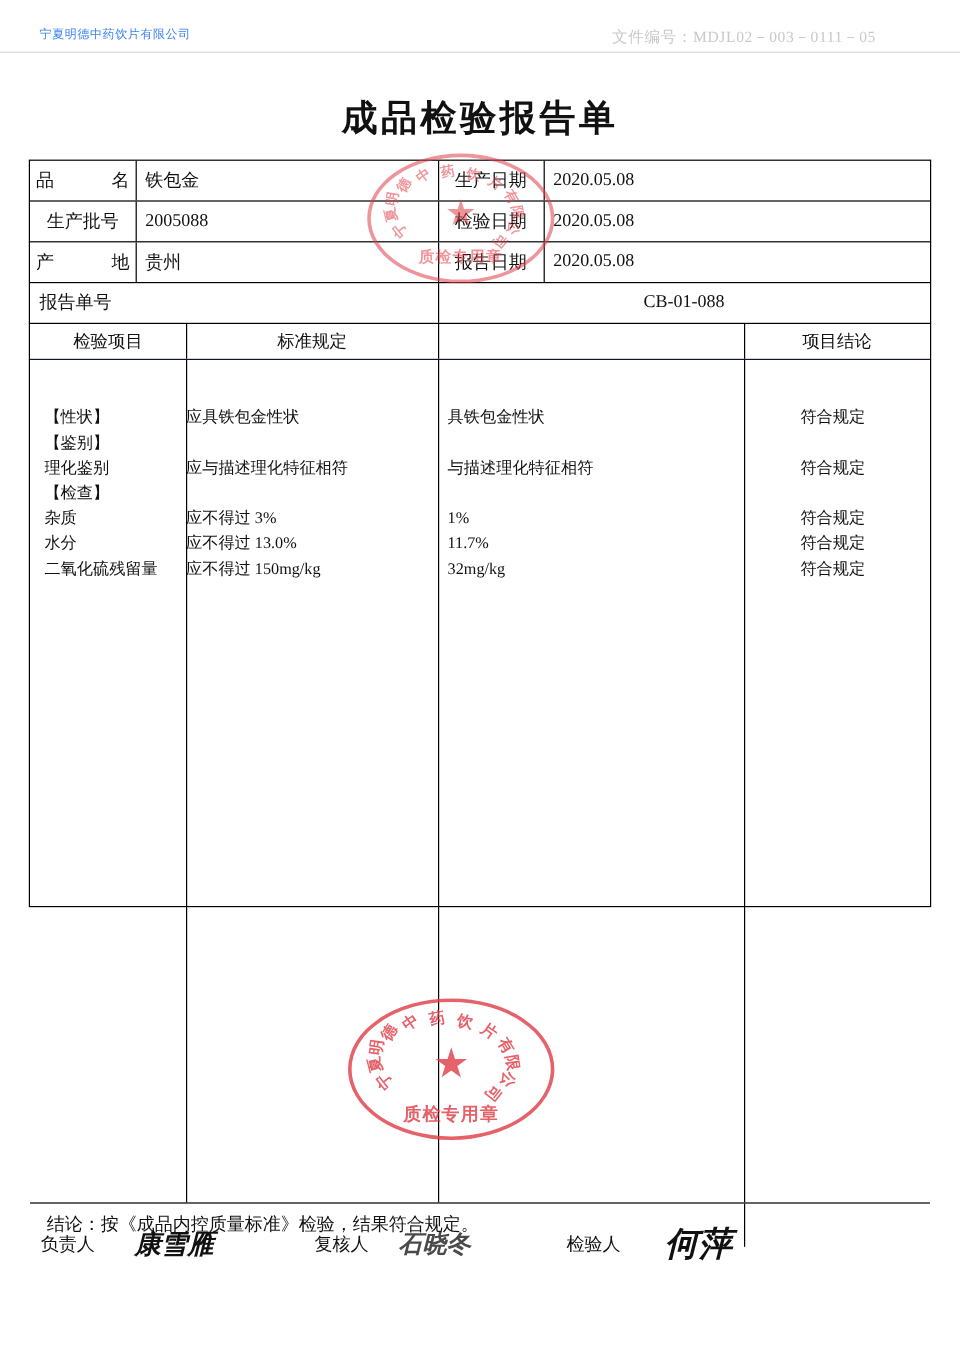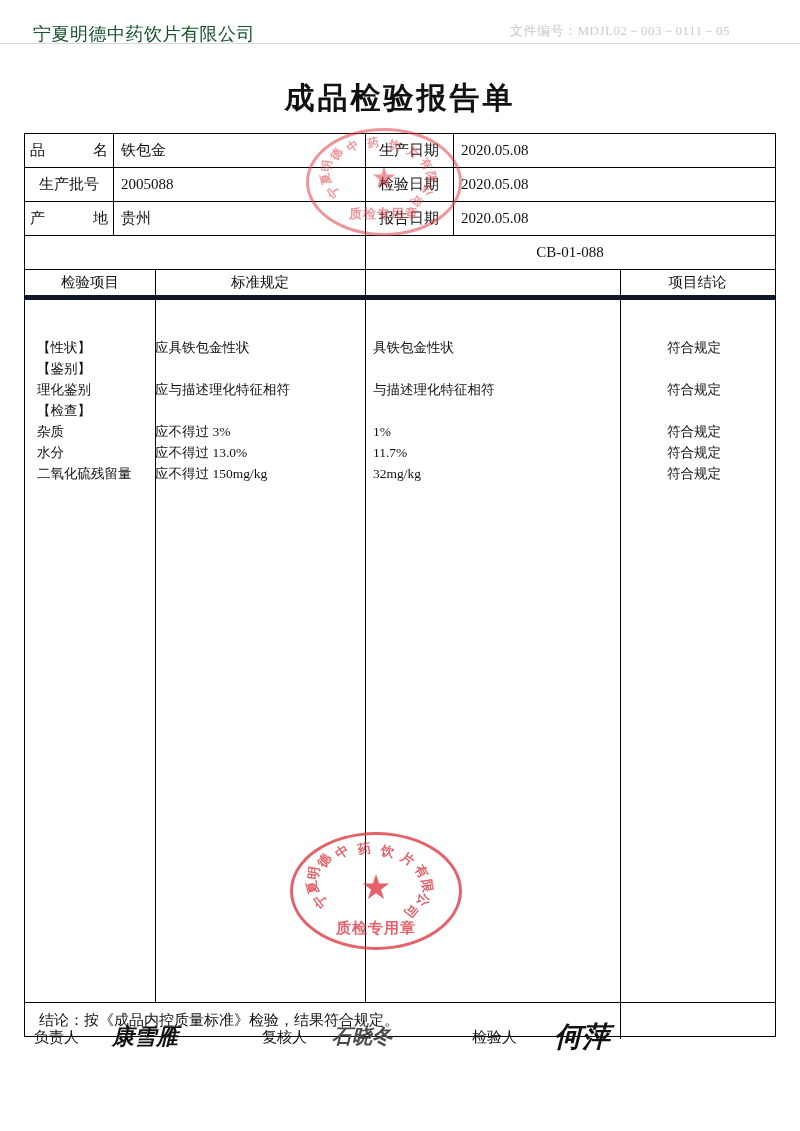--- a/index.html
+++ b/index.html
@@ -23,22 +23,22 @@
     left: 0;
     width: 800px;
     height: 44px;
     border-bottom: 1px solid #d8d8d8;
     box-sizing: border-box;
   }
   .top-strip .company {
     position: absolute;
     left: 33px;
     top: 22px;
-    font-size: 18px;
-    color: #14532d;
+    font-size: 10px;
+    color: #3b82f6;
     letter-spacing: 0.5px;
     white-space: nowrap;
   }
   .top-strip .docno {
     position: absolute;
     left: 510px;
     top: 22px;
     font-size: 13px;
     color: #c9c9c9;
     letter-spacing: 0.5px;
@@ -56,21 +56,21 @@
     font-weight: bold;
     letter-spacing: 3px;
   }
 
   
   .table-frame {
     position: absolute;
     left: 24px;
     top: 133px;
     width: 752px;
-    height: 904px;
+    height: 623px;
     border: 1.5px solid #000;
     box-sizing: border-box;
   }
 
   .row {
     position: relative;
     height: 34px;
     border-bottom: 1px solid #000;
     box-sizing: border-box;
   }
@@ -105,21 +105,21 @@
   }
   .lbl-wide {
     display: inline-block;
     font-size: 15px;
   }
 
   
   .hdr {
     position: relative;
     height: 30px;
-    border-bottom: 5px solid #0f172a;
+    border-bottom: 1px solid #0f172a;
     box-sizing: border-box;
   }
   .hdr .hcell {
     position: absolute;
     top: 0;
     height: 100%;
     display: flex;
     align-items: center;
     justify-content: center;
     font-size: 14.5px;
@@ -319,20 +319,23 @@
     <div class="cell" style="left:340px; width:88px; justify-content:center; padding-left:0;">
       <span class="lbl-wide">报告日期</span>
     </div>
     <div class="cell" style="left:428px; width:322px;">
       <span>2020.05.08</span>
     </div>
   </div>
 
   <div class="row">
     <div class="vline" style="left:340px;"></div>
+    <div class="cell" style="left:0; width:340px;">
+      <span>报告单号</span>
+    </div>
     <div class="cell" style="left:340px; width:410px; justify-content:center; padding-left:0;">
       <span>CB-01-088</span>
     </div>
   </div>
 
   <div class="hdr">
     <div class="vline" style="left:130px;"></div>
     <div class="vline" style="left:340px;"></div>
     <div class="vline" style="left:595px;"></div>
     <div class="hcell" style="left:0; width:130px;">

